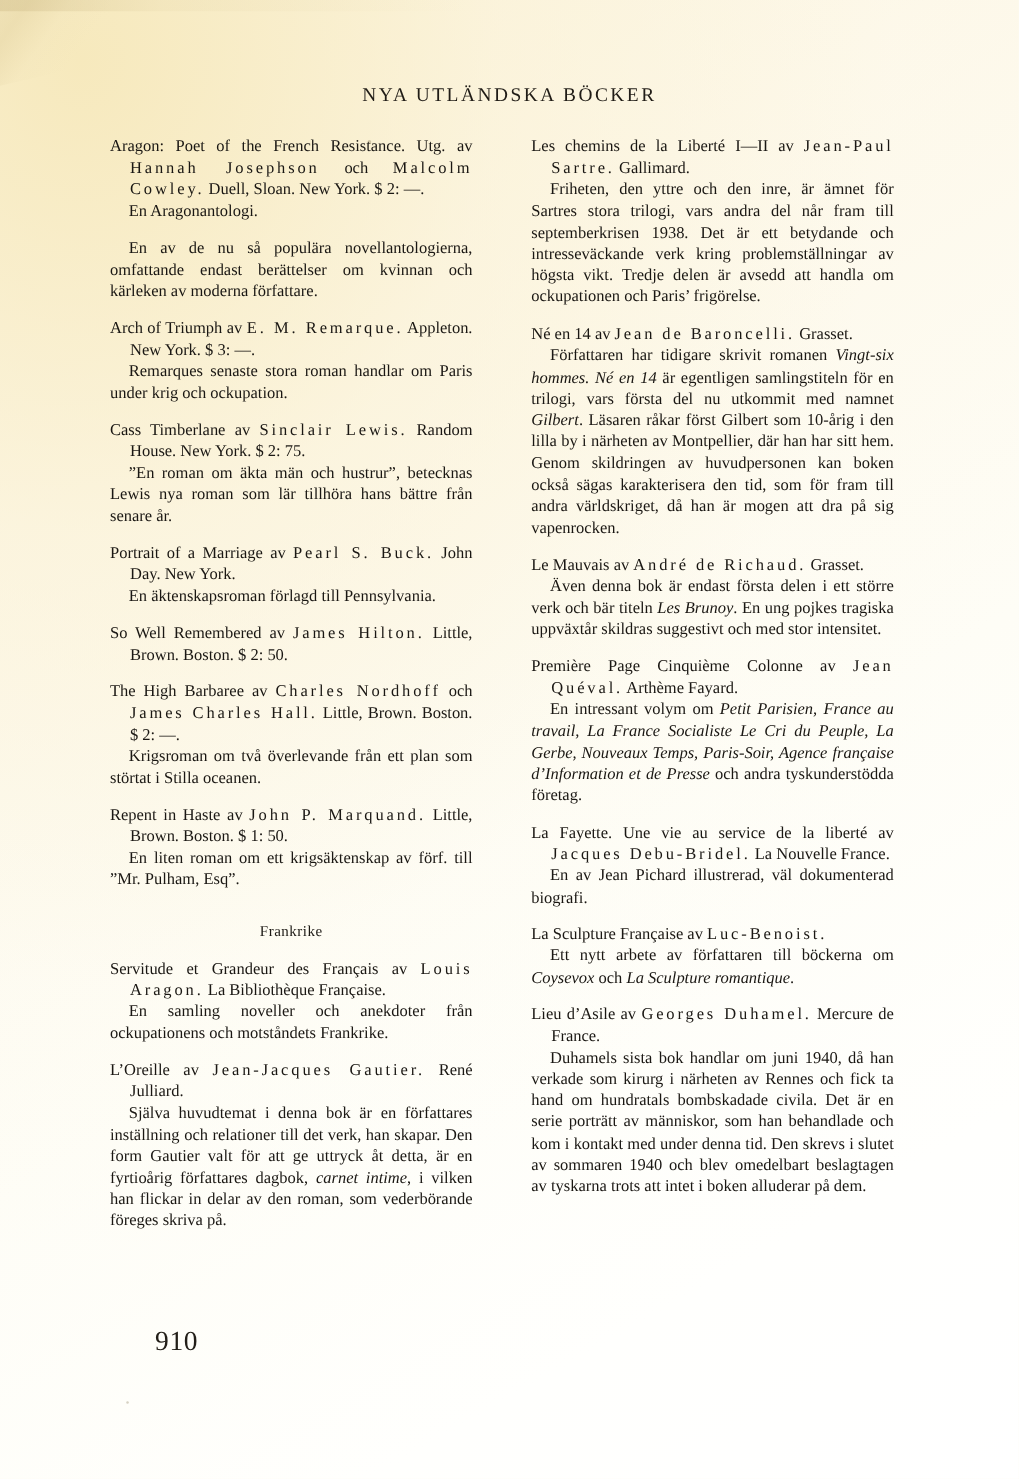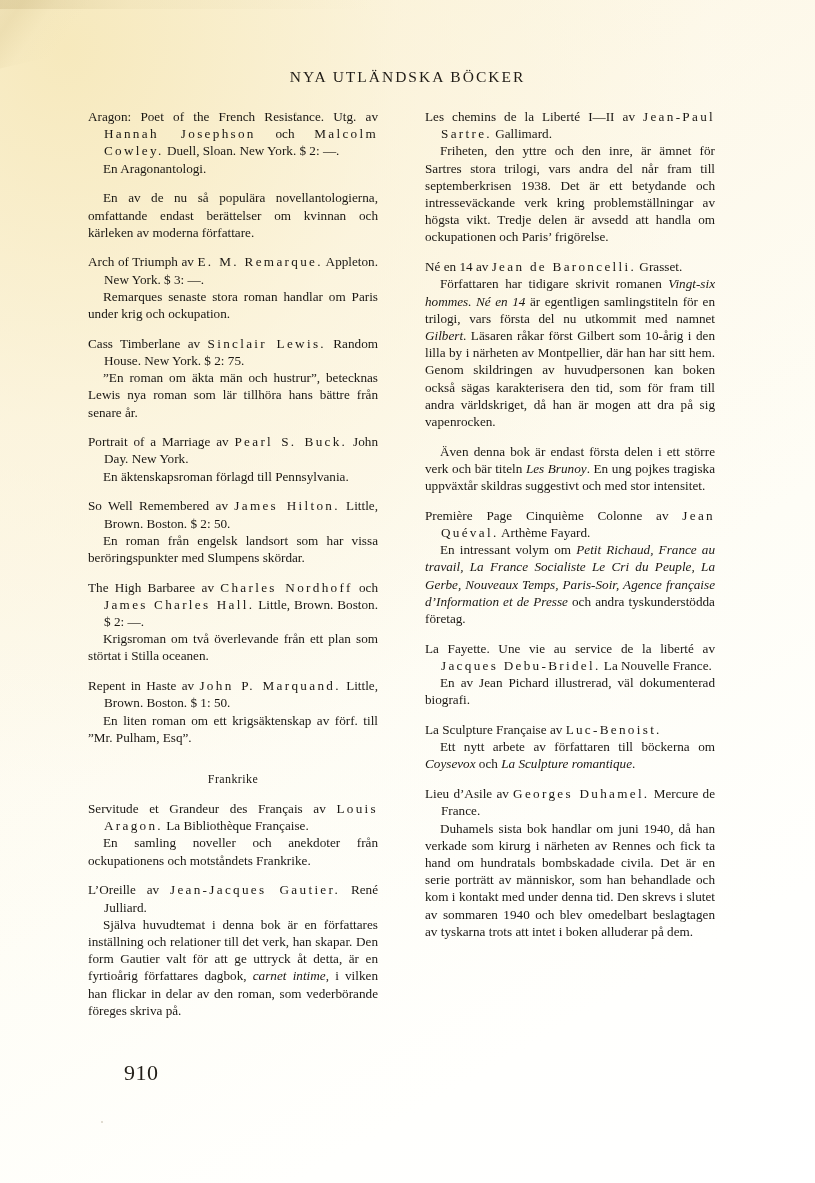--- a/index.html
+++ b/index.html
@@ -187,21 +187,20 @@
         <p class="body">”En roman om äkta män och hustrur”, betecknas Lewis nya roman som lär tillhöra hans bättre från senare år.</p>
       </div>
 
       <div class="entry">
         <p class="head"><b>Portrait of a Marriage</b><span> av </span><span class="sp">Pearl S. Buck.</span><span> John Day. New York.</span></p>
         <p class="body">En äktenskapsroman förlagd till Pennsylvania.</p>
       </div>
 
       <div class="entry">
         <p class="head"><b>So Well Remembered</b><span> av </span><span class="sp">James Hilton.</span><span> Little, Brown. Boston. $ 2: 50.</span></p>
-        <p class="body">En roman från engelsk landsort som har vissa beröringspunkter med Slumpens skördar.</p>
       </div>
 
       <div class="entry">
         <p class="head"><b>The High Barbaree</b><span> av </span><span class="sp">Charles Nordhoff</span><span> och </span><span class="sp">James Charles Hall.</span><span> Little, Brown. Boston. $ 2: —.</span></p>
         <p class="body">Krigsroman om två överlevande från ett plan som störtat i Stilla oceanen.</p>
       </div>
 
       <div class="entry">
         <p class="head"><b>Repent in Haste</b><span> av </span><span class="sp">John P. Marquand.</span><span> Little, Brown. Boston. $ 1: 50.</span></p>
         <p class="body">En liten roman om ett krigsäktenskap av förf. till ”Mr. Pulham, Esq”.</p>
@@ -227,26 +226,27 @@
         <p class="head"><b>Les chemins de la Liberté I—II</b><span> av </span><span class="sp">Jean-Paul Sartre.</span><span> Gallimard.</span></p>
         <p class="body">Friheten, den yttre och den inre, är ämnet för Sartres stora trilogi, vars andra del når fram till septemberkrisen 1938. Det är ett betydande och intresseväckande verk kring problemställningar av högsta vikt. Tredje delen är avsedd att handla om ockupationen och Paris’ frigörelse.</p>
       </div>
 
       <div class="entry">
         <p class="head"><b>Né en 14</b><span> av </span><span class="sp">Jean de Baroncelli.</span><span> Grasset.</span></p>
         <p class="body"><span>Författaren har tidigare skrivit romanen </span><i>Vingt-six hommes. Né en 14</i><span> är egentligen samlingstiteln för en trilogi, vars första del nu utkommit med namnet </span><i>Gilbert</i><span>. Läsaren råkar först Gilbert som 10-årig i den lilla by i närheten av Montpellier, där han har sitt hem. Genom skildringen av huvudpersonen kan boken också sägas karakterisera den tid, som för fram till andra världskriget, då han är mogen att dra på sig vapenrocken.</span></p>
       </div>
 
       <div class="entry">
+        <p class="head"><b>Le Mauvais</b><span> av </span><span class="sp">André de Richaud.</span><span> Grasset.</span></p>
         <p class="body"><span>Även denna bok är endast första delen i ett större verk och bär titeln </span><i>Les Brunoy</i><span>. En ung pojkes tragiska uppväxtår skildras suggestivt och med stor intensitet.</span></p>
       </div>
 
       <div class="entry">
         <p class="head"><b>Première Page Cinquième Colonne</b><span> av </span><span class="sp">Jean Quéval.</span><span> Arthème Fayard.</span></p>
-        <p class="body"><span>En intressant volym om </span><i>Petit Richaud, France au travail, La France Socialiste Le Cri du Peuple, La Gerbe, Nouveaux Temps, Paris-Soir, Agence française d’Information et de Presse</i><span> och andra tyskunderstödda företag.</span></p>
+        <p class="body"><span>En intressant volym om </span><i>Petit Parisien, France au travail, La France Socialiste Le Cri du Peuple, La Gerbe, Nouveaux Temps, Paris-Soir, Agence française d’Information et de Presse</i><span> och andra tyskunderstödda företag.</span></p>
       </div>
 
       <div class="entry">
         <p class="head"><b>La Fayette. Une vie au service de la liberté</b><span> av </span><span class="sp">Jacques Debu-Bridel.</span><span> La Nouvelle France.</span></p>
         <p class="body">En av Jean Pichard illustrerad, väl dokumenterad biografi.</p>
       </div>
 
       <div class="entry">
         <p class="head"><b>La Sculpture Française</b><span> av </span><span class="sp">Luc-Benoist.</span><span></span></p>
         <p class="body"><span>Ett nytt arbete av författaren till böckerna om </span><i>Coysevox</i><span> och </span><i>La Sculpture romantique</i><span>.</span></p>

